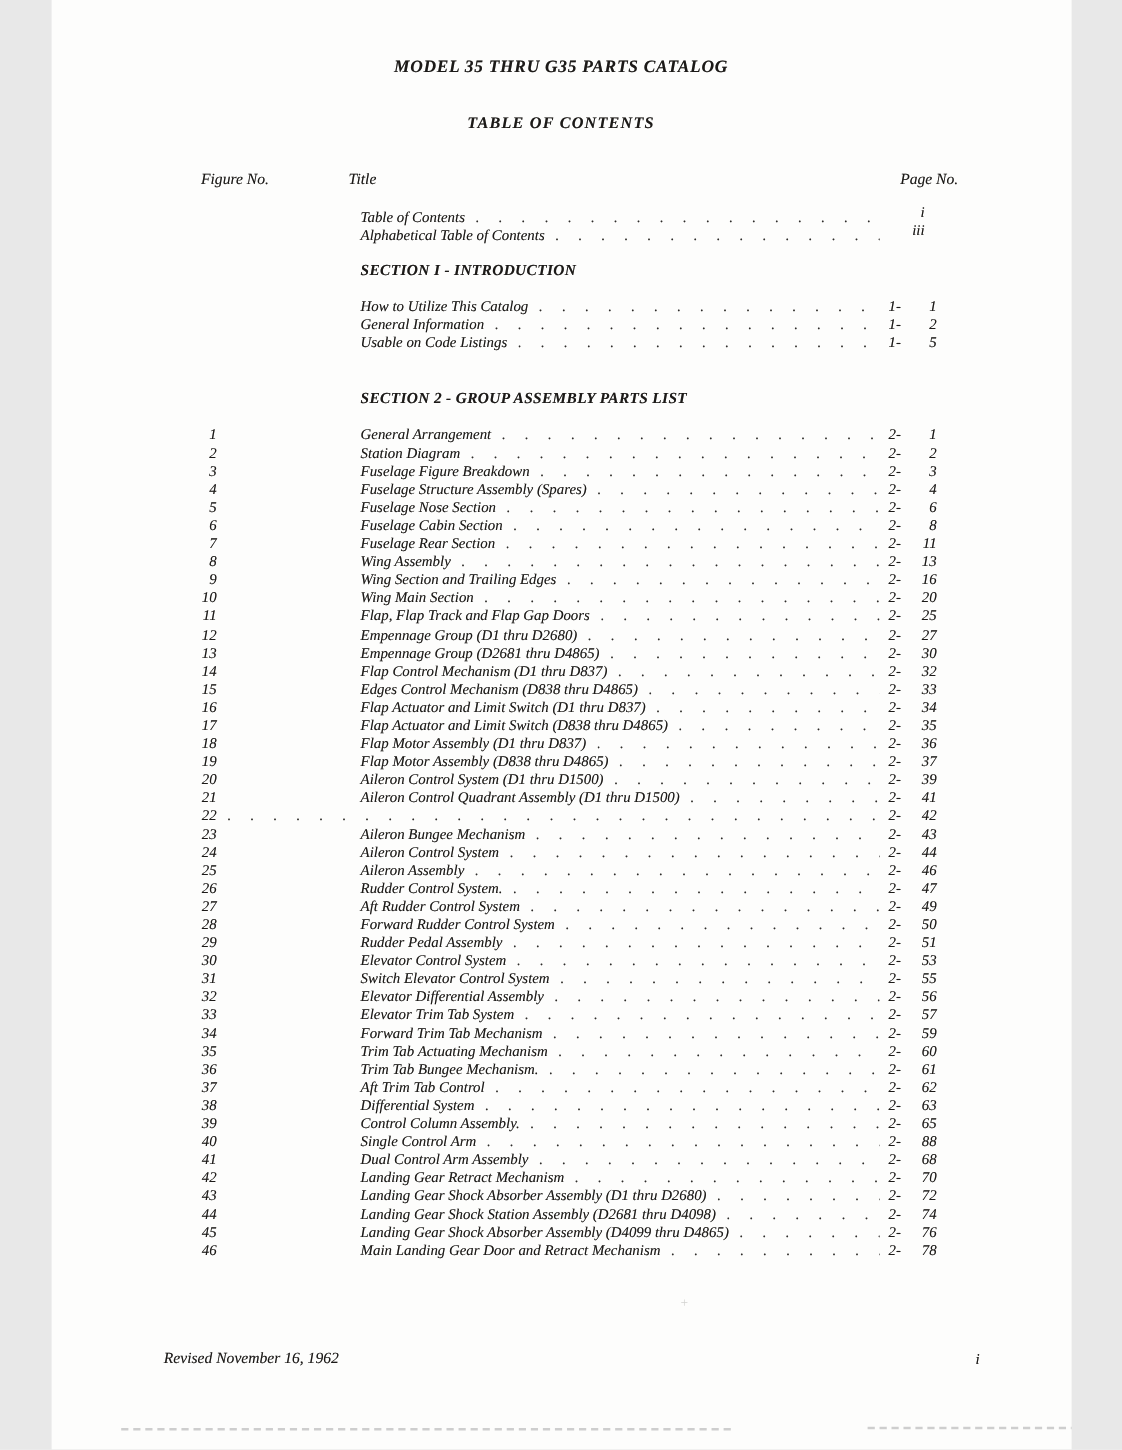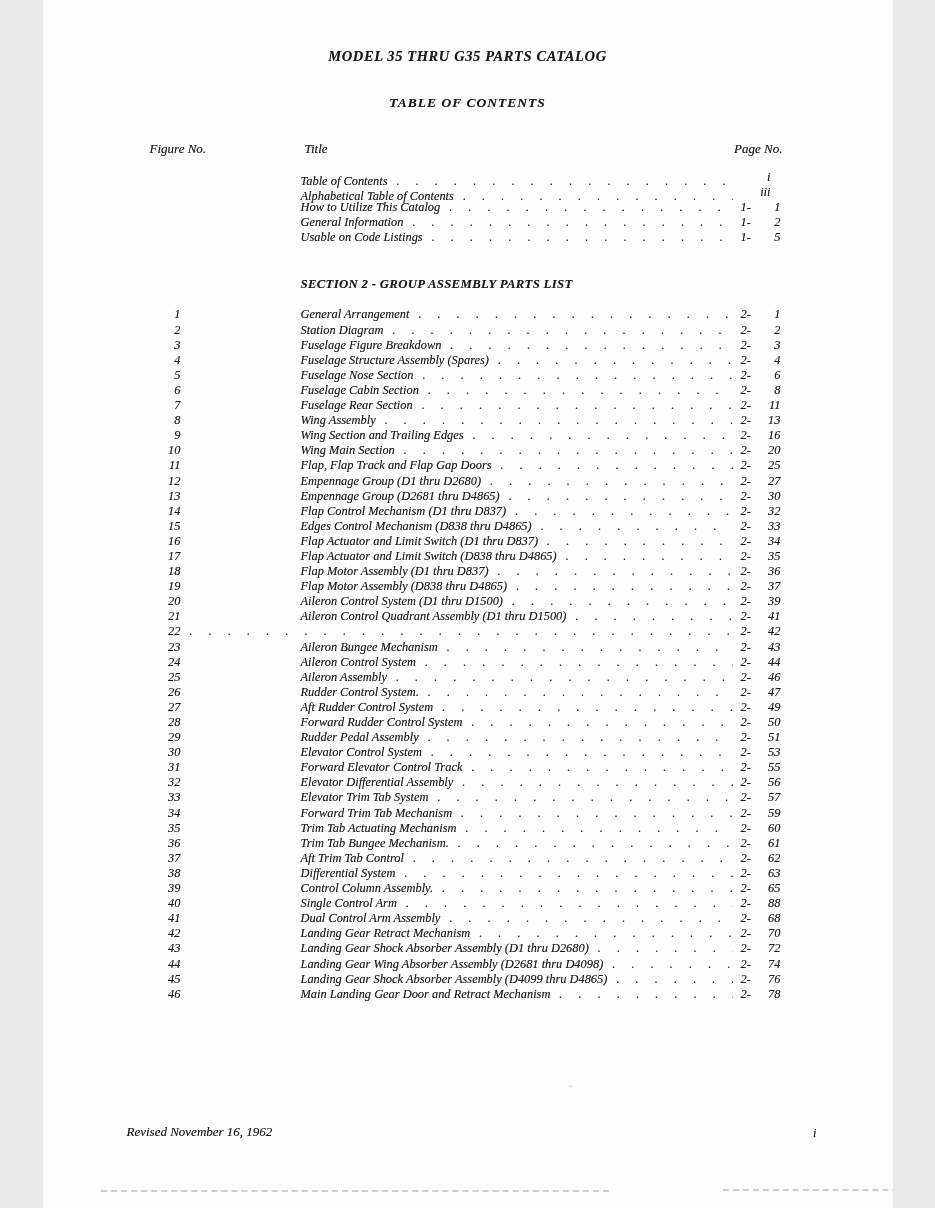--- a/index.html
+++ b/index.html
@@ -28,23 +28,23 @@
     font-weight:bold;
     font-size:13.5px;
     letter-spacing:1px;
   }
   .cols-row {
     position:relative;
     margin-top:30px;
     height:15px;
     font-size:13px;
   }
-  .col-fig { position:absolute; left:107px; }
-  .col-title { position:absolute; left:262px; }
-  .col-page { position:absolute; right:110px; }
+  .col-fig { position:absolute; left:125px; }
+  .col-title { position:absolute; left:248px; }
+  .col-page { position:absolute; right:94px; }
 
   #toc-body { margin-top:14px; }
 
   .row {
     display:flex;
     align-items:baseline;
     margin:0 112px 0 60px;
     height:15.1px;
     line-height:15.1px;
     white-space:nowrap;
@@ -73,21 +73,21 @@
     font-weight:bold;
     font-size:12.8px;
     letter-spacing:0.3px;
     height:15px; line-height:15px;
   }
   .section-heading.s1 { margin-top:18px; }
   .section-heading.s2 { margin-top:32px; }
 
   .footer-revised {
     position:absolute;
-    left:84px; top:1124px;
+    left:94px; top:1124px;
     font-size:13px;
   }
   .footer-page {
     position:absolute;
     right:76px; top:1126px;
     font-size:12.5px;
   }
   .scan-line {
     position:absolute;
     border-top:2px dashed #c6c6c6;
@@ -131,20 +131,21 @@
       </div>
       <div class="row front">
         <span class="fig"></span>
         <span class="ttl">Alphabetical Table of Contents</span>
         <span class="leader">. . . . . . . . . . . . . . . . . . . . . . . . . . . . . . . . . . . . . . . . . . . . . . . . . . . . . . . . . . . . </span>
         <span class="pg">
           <span class="pg-sec"></span>
           <span class="pg-num">iii</span>
         </span>
       </div>
+      <div class="section-heading s1">SECTION I - INTRODUCTION</div>
       <div class="row">
         <span class="fig"></span>
         <span class="ttl">How to Utilize This Catalog</span>
         <span class="leader">. . . . . . . . . . . . . . . . . . . . . . . . . . . . . . . . . . . . . . . . . . . . . . . . . . . . . . . . . . . . </span>
         <span class="pg">
           <span class="pg-sec">1-</span>
           <span class="pg-num">1</span>
         </span>
       </div>
       <div class="row">
@@ -430,21 +431,21 @@
         <span class="fig">30</span>
         <span class="ttl">Elevator Control System</span>
         <span class="leader">. . . . . . . . . . . . . . . . . . . . . . . . . . . . . . . . . . . . . . . . . . . . . . . . . . . . . . . . . . . . </span>
         <span class="pg">
           <span class="pg-sec">2-</span>
           <span class="pg-num">53</span>
         </span>
       </div>
       <div class="row">
         <span class="fig">31</span>
-        <span class="ttl">Forward Elevator Control Track</span>
+        <span class="ttl">Switch Elevator Control System</span>
         <span class="leader">. . . . . . . . . . . . . . . . . . . . . . . . . . . . . . . . . . . . . . . . . . . . . . . . . . . . . . . . . . . . </span>
         <span class="pg">
           <span class="pg-sec">2-</span>
           <span class="pg-num">55</span>
         </span>
       </div>
       <div class="row">
         <span class="fig">32</span>
         <span class="ttl">Elevator Differential Assembly</span>
         <span class="leader">. . . . . . . . . . . . . . . . . . . . . . . . . . . . . . . . . . . . . . . . . . . . . . . . . . . . . . . . . . . . </span>
@@ -547,21 +548,21 @@
         <span class="fig">43</span>
         <span class="ttl">Landing Gear Shock Absorber Assembly (D1 thru D2680)</span>
         <span class="leader">. . . . . . . . . . . . . . . . . . . . . . . . . . . . . . . . . . . . . . . . . . . . . . . . . . . . . . . . . . . . </span>
         <span class="pg">
           <span class="pg-sec">2-</span>
           <span class="pg-num">72</span>
         </span>
       </div>
       <div class="row">
         <span class="fig">44</span>
-        <span class="ttl">Landing Gear Wing Absorber Assembly (D2681 thru D4098)</span>
+        <span class="ttl">Landing Gear Shock Station Assembly (D2681 thru D4098)</span>
         <span class="leader">. . . . . . . . . . . . . . . . . . . . . . . . . . . . . . . . . . . . . . . . . . . . . . . . . . . . . . . . . . . . </span>
         <span class="pg">
           <span class="pg-sec">2-</span>
           <span class="pg-num">74</span>
         </span>
       </div>
       <div class="row">
         <span class="fig">45</span>
         <span class="ttl">Landing Gear Shock Absorber Assembly (D4099 thru D4865)</span>
         <span class="leader">. . . . . . . . . . . . . . . . . . . . . . . . . . . . . . . . . . . . . . . . . . . . . . . . . . . . . . . . . . . . </span>

